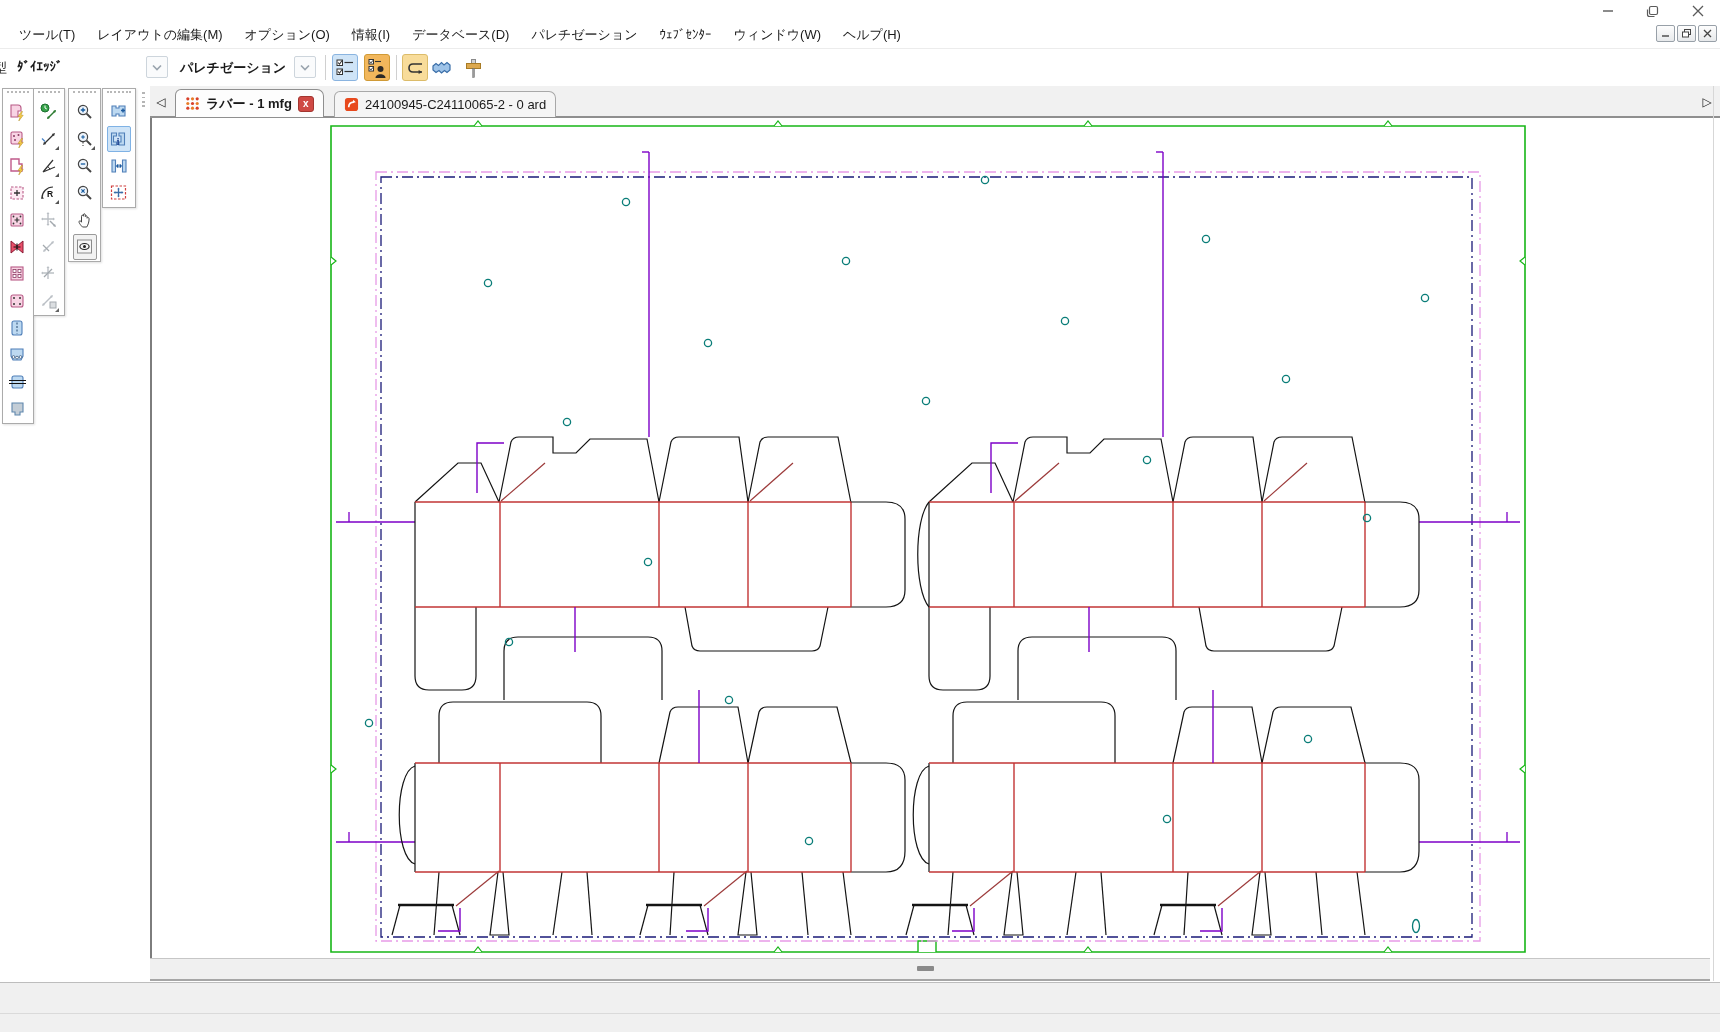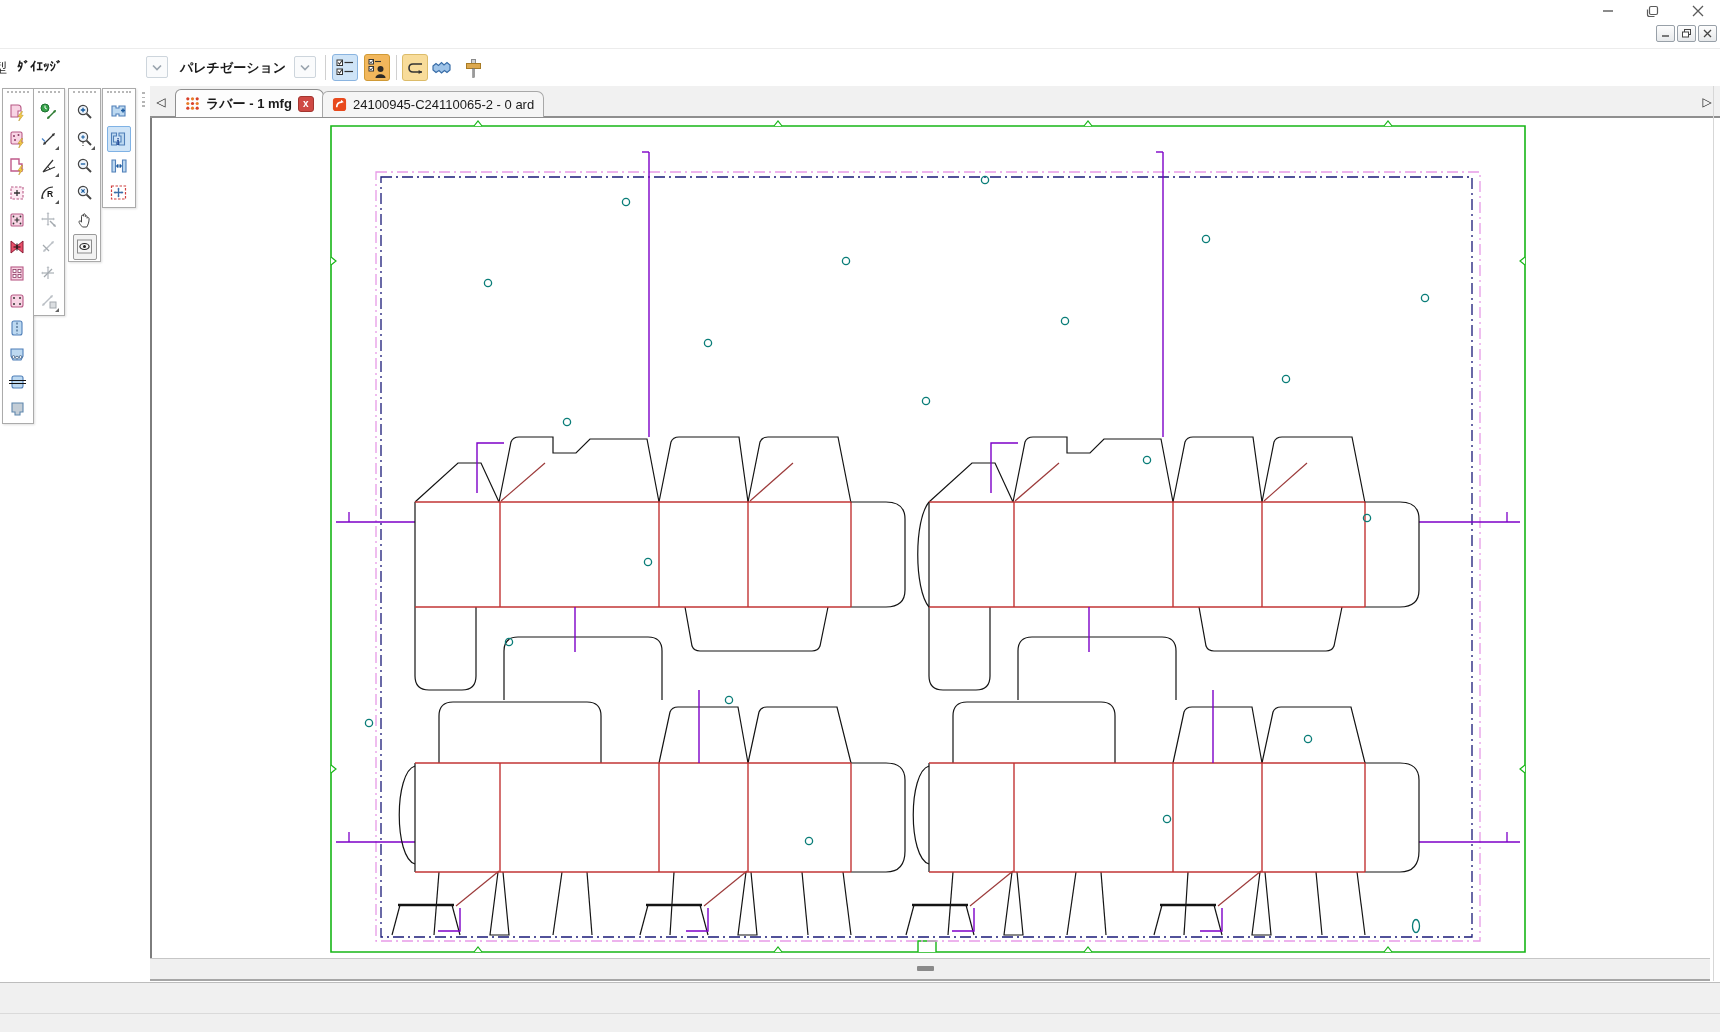--- a/index.html
+++ b/index.html
@@ -77,20 +77,31 @@
       </span>
       <span class="wbtn">
         <svg width="12" height="12">
             <path d="M1 1 11 11 M11 1 1 11" stroke="#5a5a5a" stroke-width="1.3"></path>
           </svg>
       </span>
     </div>
   </div>
 
   <div class="menubar">
+    <div id="menu-items" style="display:flex;">
+        <div class="menu-item">ツール(T)</div>
+        <div class="menu-item">レイアウトの編集(M)</div>
+        <div class="menu-item">オプション(O)</div>
+        <div class="menu-item">情報(I)</div>
+        <div class="menu-item">データベース(D)</div>
+        <div class="menu-item">パレチゼーション</div>
+        <div class="menu-item">ｳｪﾌﾞｾﾝﾀｰ</div>
+        <div class="menu-item">ウィンドウ(W)</div>
+        <div class="menu-item">ヘルプ(H)</div>
+      </div>
     <div class="mdi-controls">
       <span class="mdibtn">
           <svg width="9" height="9">
             <line x1="1" y1="7" x2="8" y2="7" stroke="#444" stroke-width="1.4"></line>
           </svg>
         </span>
       <span class="mdibtn">
           <svg width="9" height="9">
             <rect x="2.5" y="0.5" width="6" height="5" fill="none" stroke="#444"></rect>
             <rect x="0.5" y="3" width="6" height="5" fill="#fff" stroke="#444"></rect>
@@ -169,21 +180,21 @@
             <circle cx="3" cy="8" r="1.7" fill="#e87c28"></circle>
             <circle cx="8" cy="8" r="1.7" fill="#d8402a"></circle>
             <circle cx="13" cy="8" r="1.7" fill="#e87c28"></circle>
             <circle cx="3" cy="13" r="1.7" fill="#d8402a"></circle>
             <circle cx="8" cy="13" r="1.7" fill="#e87c28"></circle>
             <circle cx="13" cy="13" r="1.7" fill="#d8402a"></circle>
           </svg>
           <span>ラバー - 1 mfg</span>
           <button class="tab-close">x</button>
         </div>
-        <div class="tab inactive" style="left: 172px;">
+        <div class="tab inactive" style="left: 184px;">
           <svg width="15" height="15" viewBox="0 0 16 16">
             <rect x="1" y="1" width="14" height="14" rx="3" fill="#e8491d"></rect>
             <path d="M5 11c0-4 1.5-5.5 5.5-5.5" fill="none" stroke="#fff" stroke-width="1.8"></path>
             <path d="M10 2.8l2.6 2.7-3.6 1z" fill="#fff"></path>
           </svg>
           <span>24100945-C24110065-2 - 0 ard</span>
         </div>
       </div>
     <button class="tab-scroll" style="right:4px;left:auto;">▷</button>
   </div>

